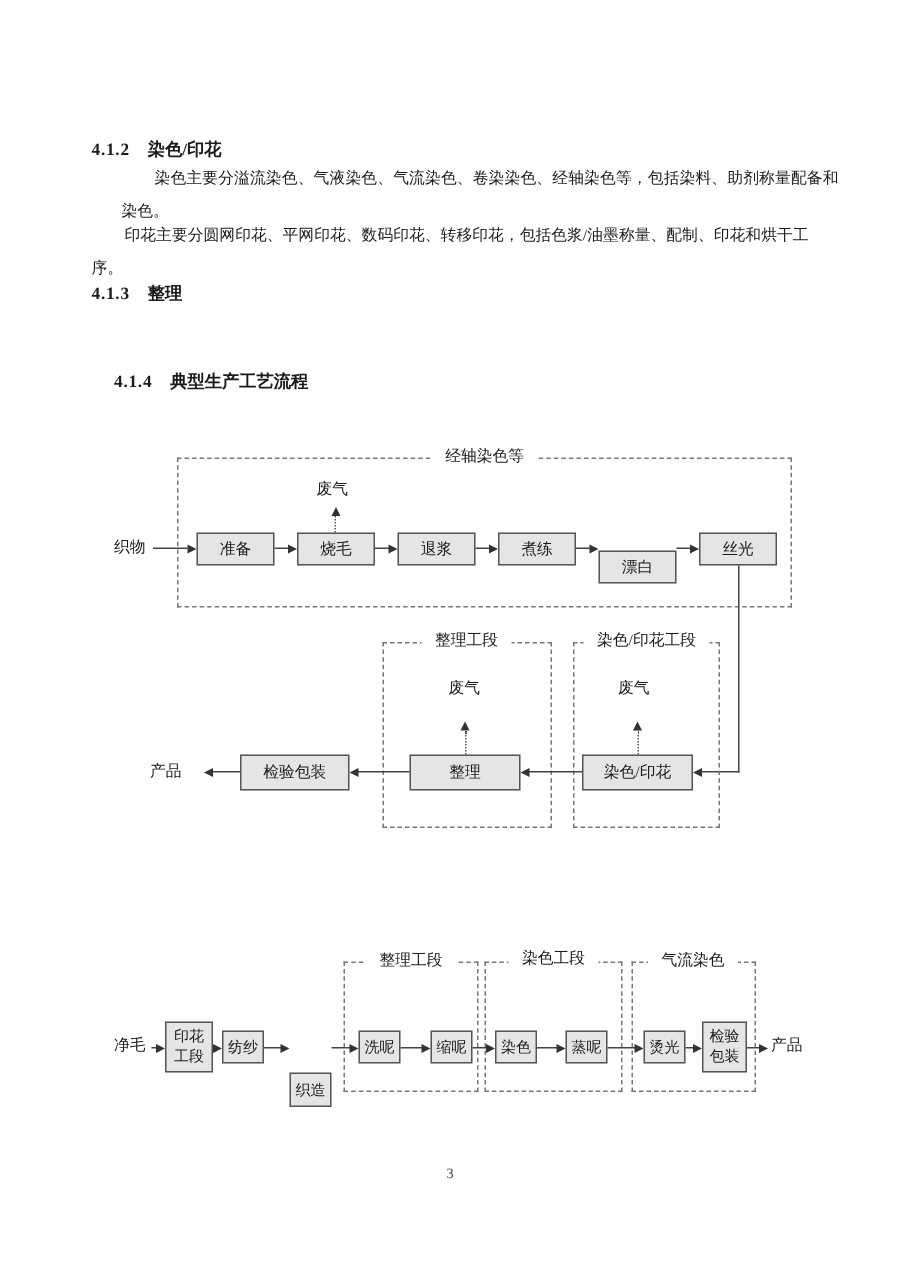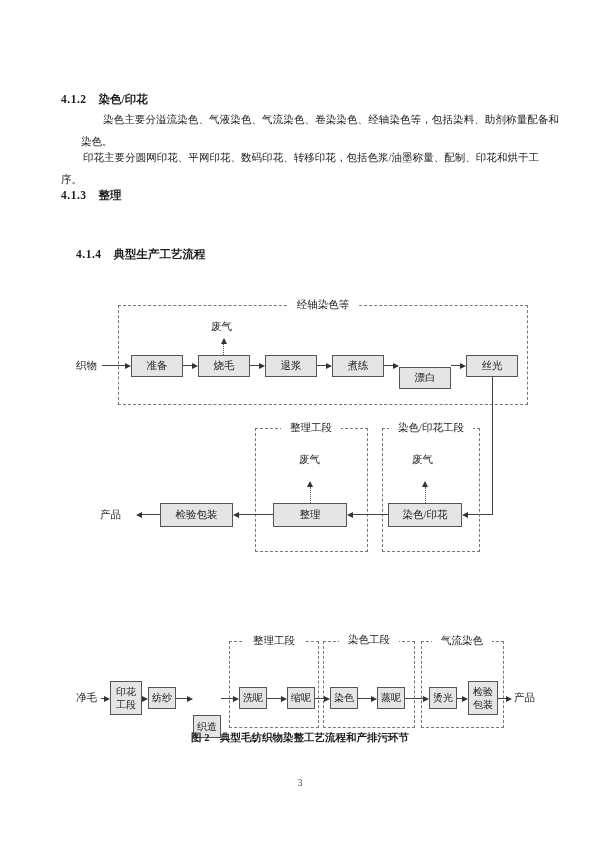--- a/index.html
+++ b/index.html
@@ -168,17 +168,16 @@
     <div class="hline" style="left:405px; top:68px; width:19px;"></div>
     <div class="arr-r" style="left:423px; top:66px;"></div>
 
     <div class="hline" style="left:457px; top:68px; width:6px;"></div>
     <div class="arr-r" style="left:462px; top:66px;"></div>
 
     <div class="hline" style="left:498px; top:68px; width:9px;"></div>
     <div class="arr-r" style="left:506px; top:66px;"></div>
   </div>
 
-  <div class="caption" style="top:731px;">图 2　典型毛纺织物染整工艺流程和产排污环节</div>
 
   <div class="pagenum" style="top:778px;">3</div>
 
 </div>
 
 </body></html>

